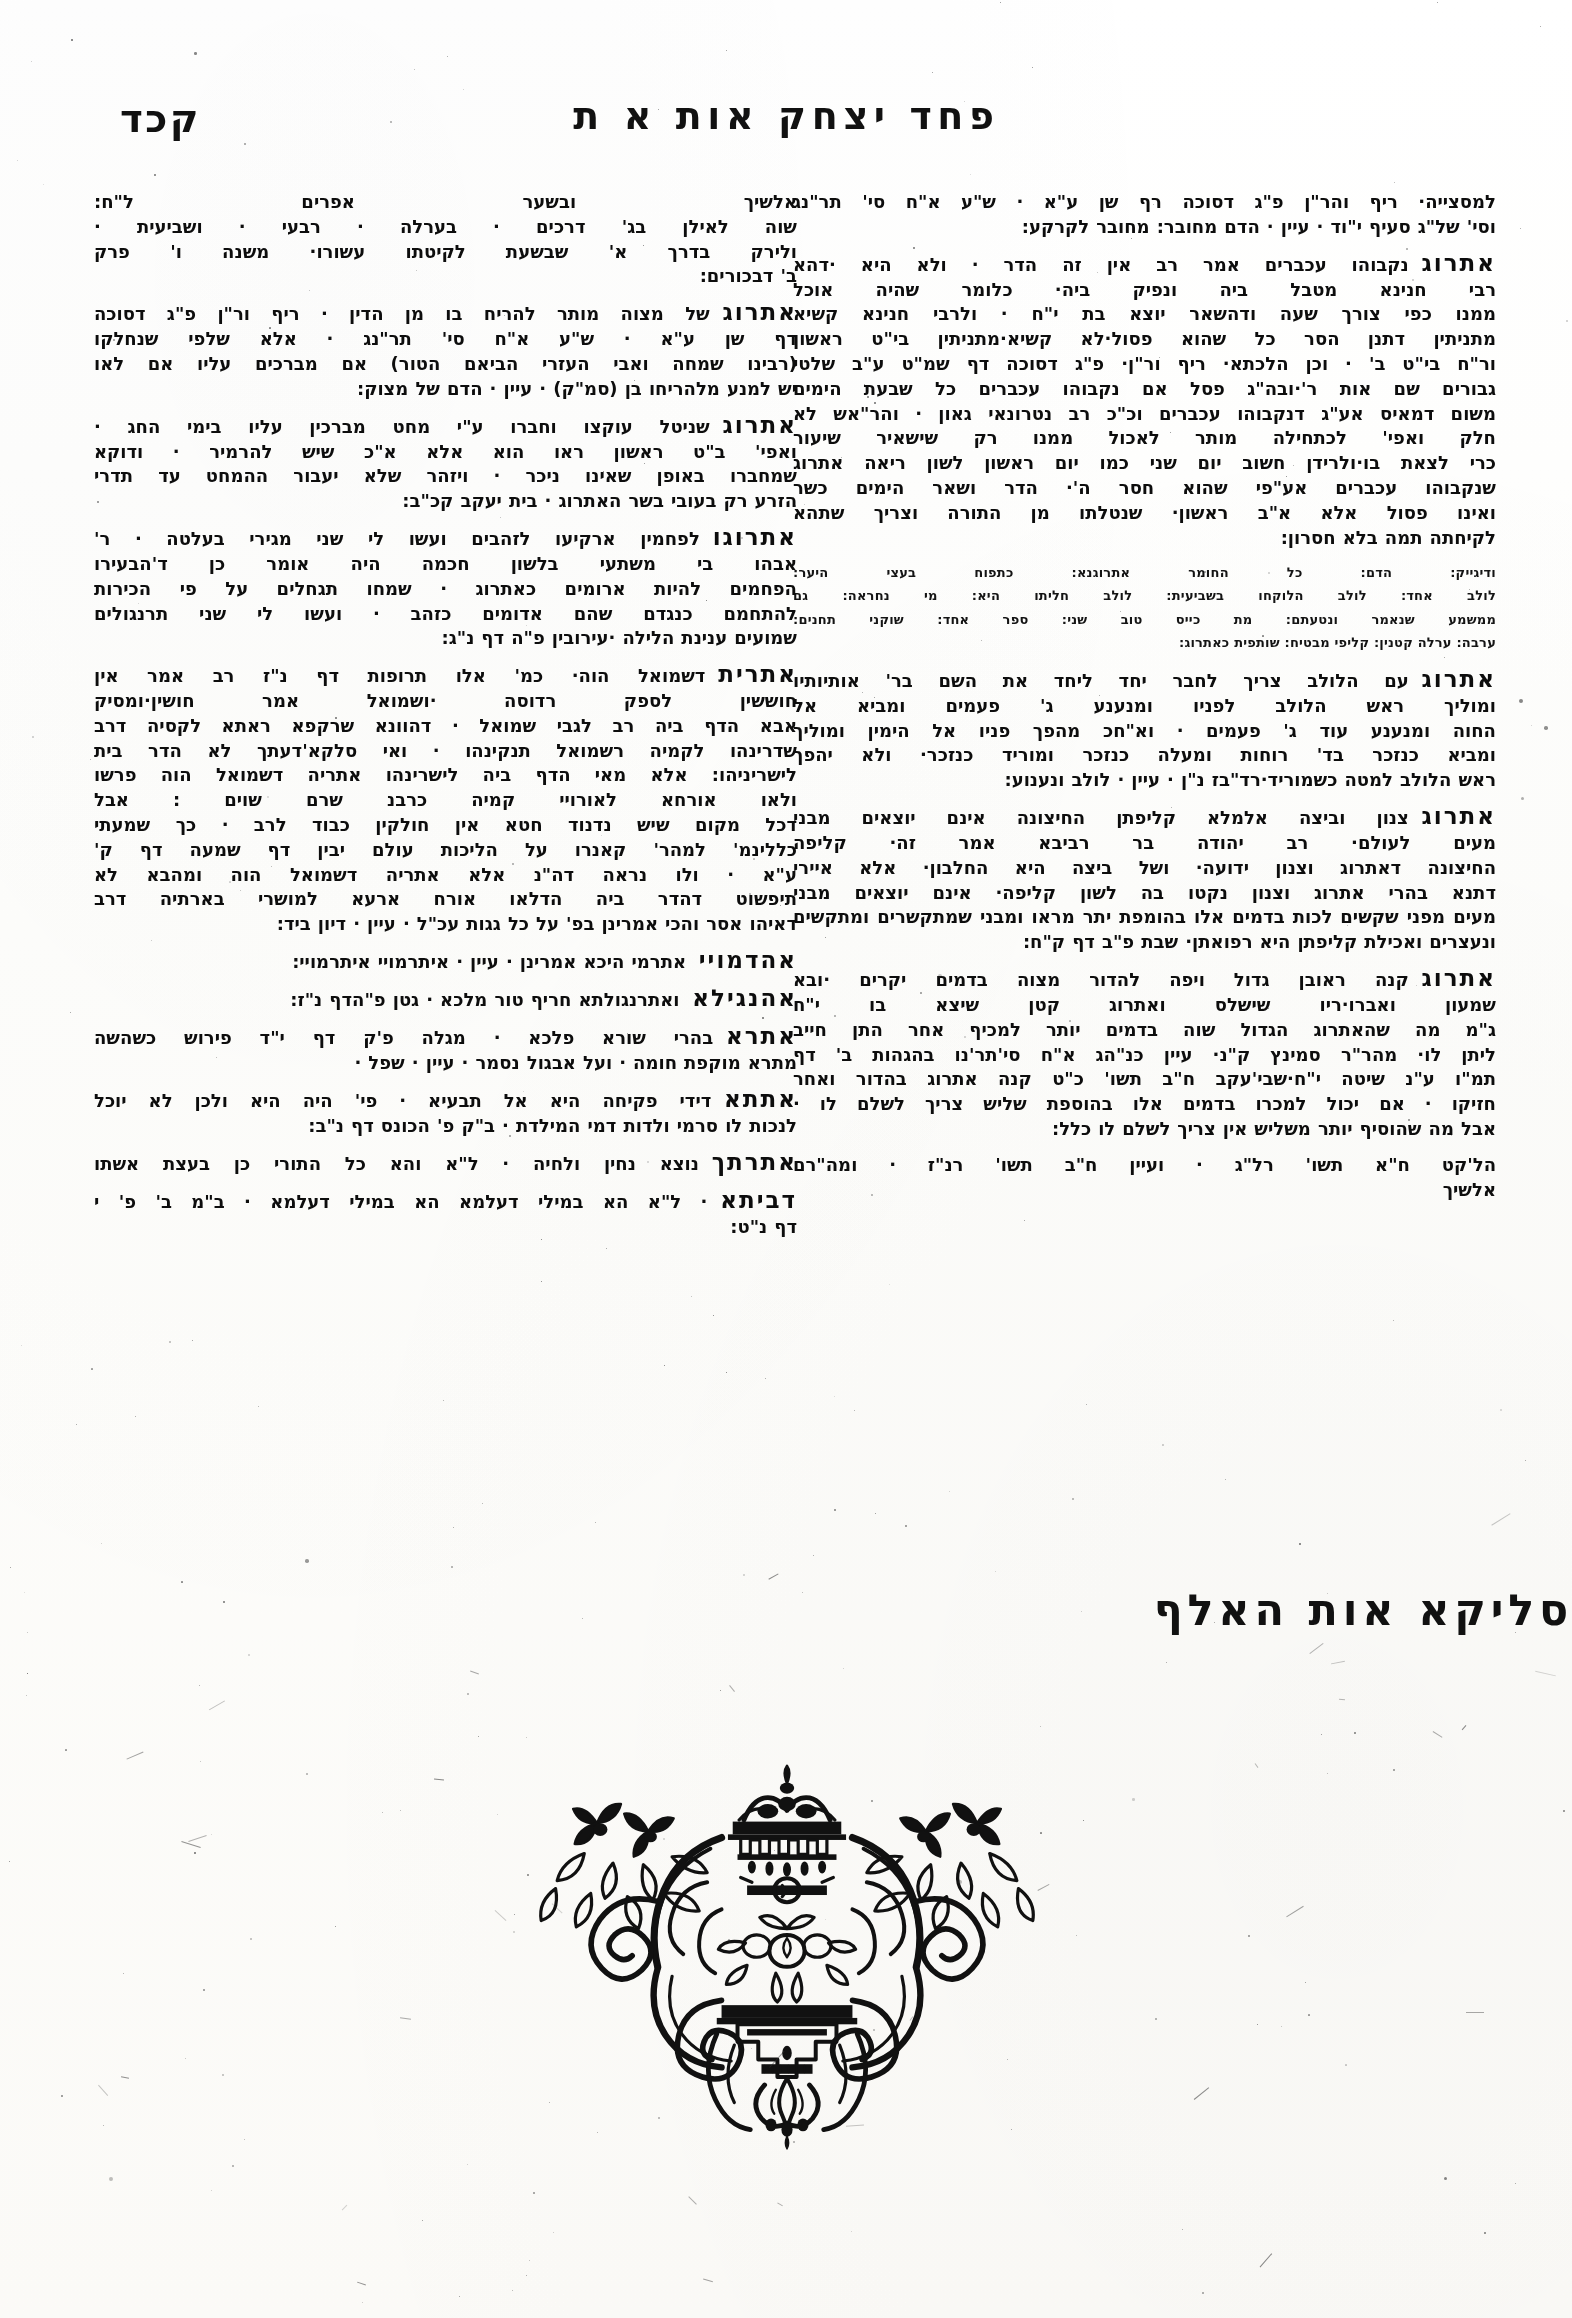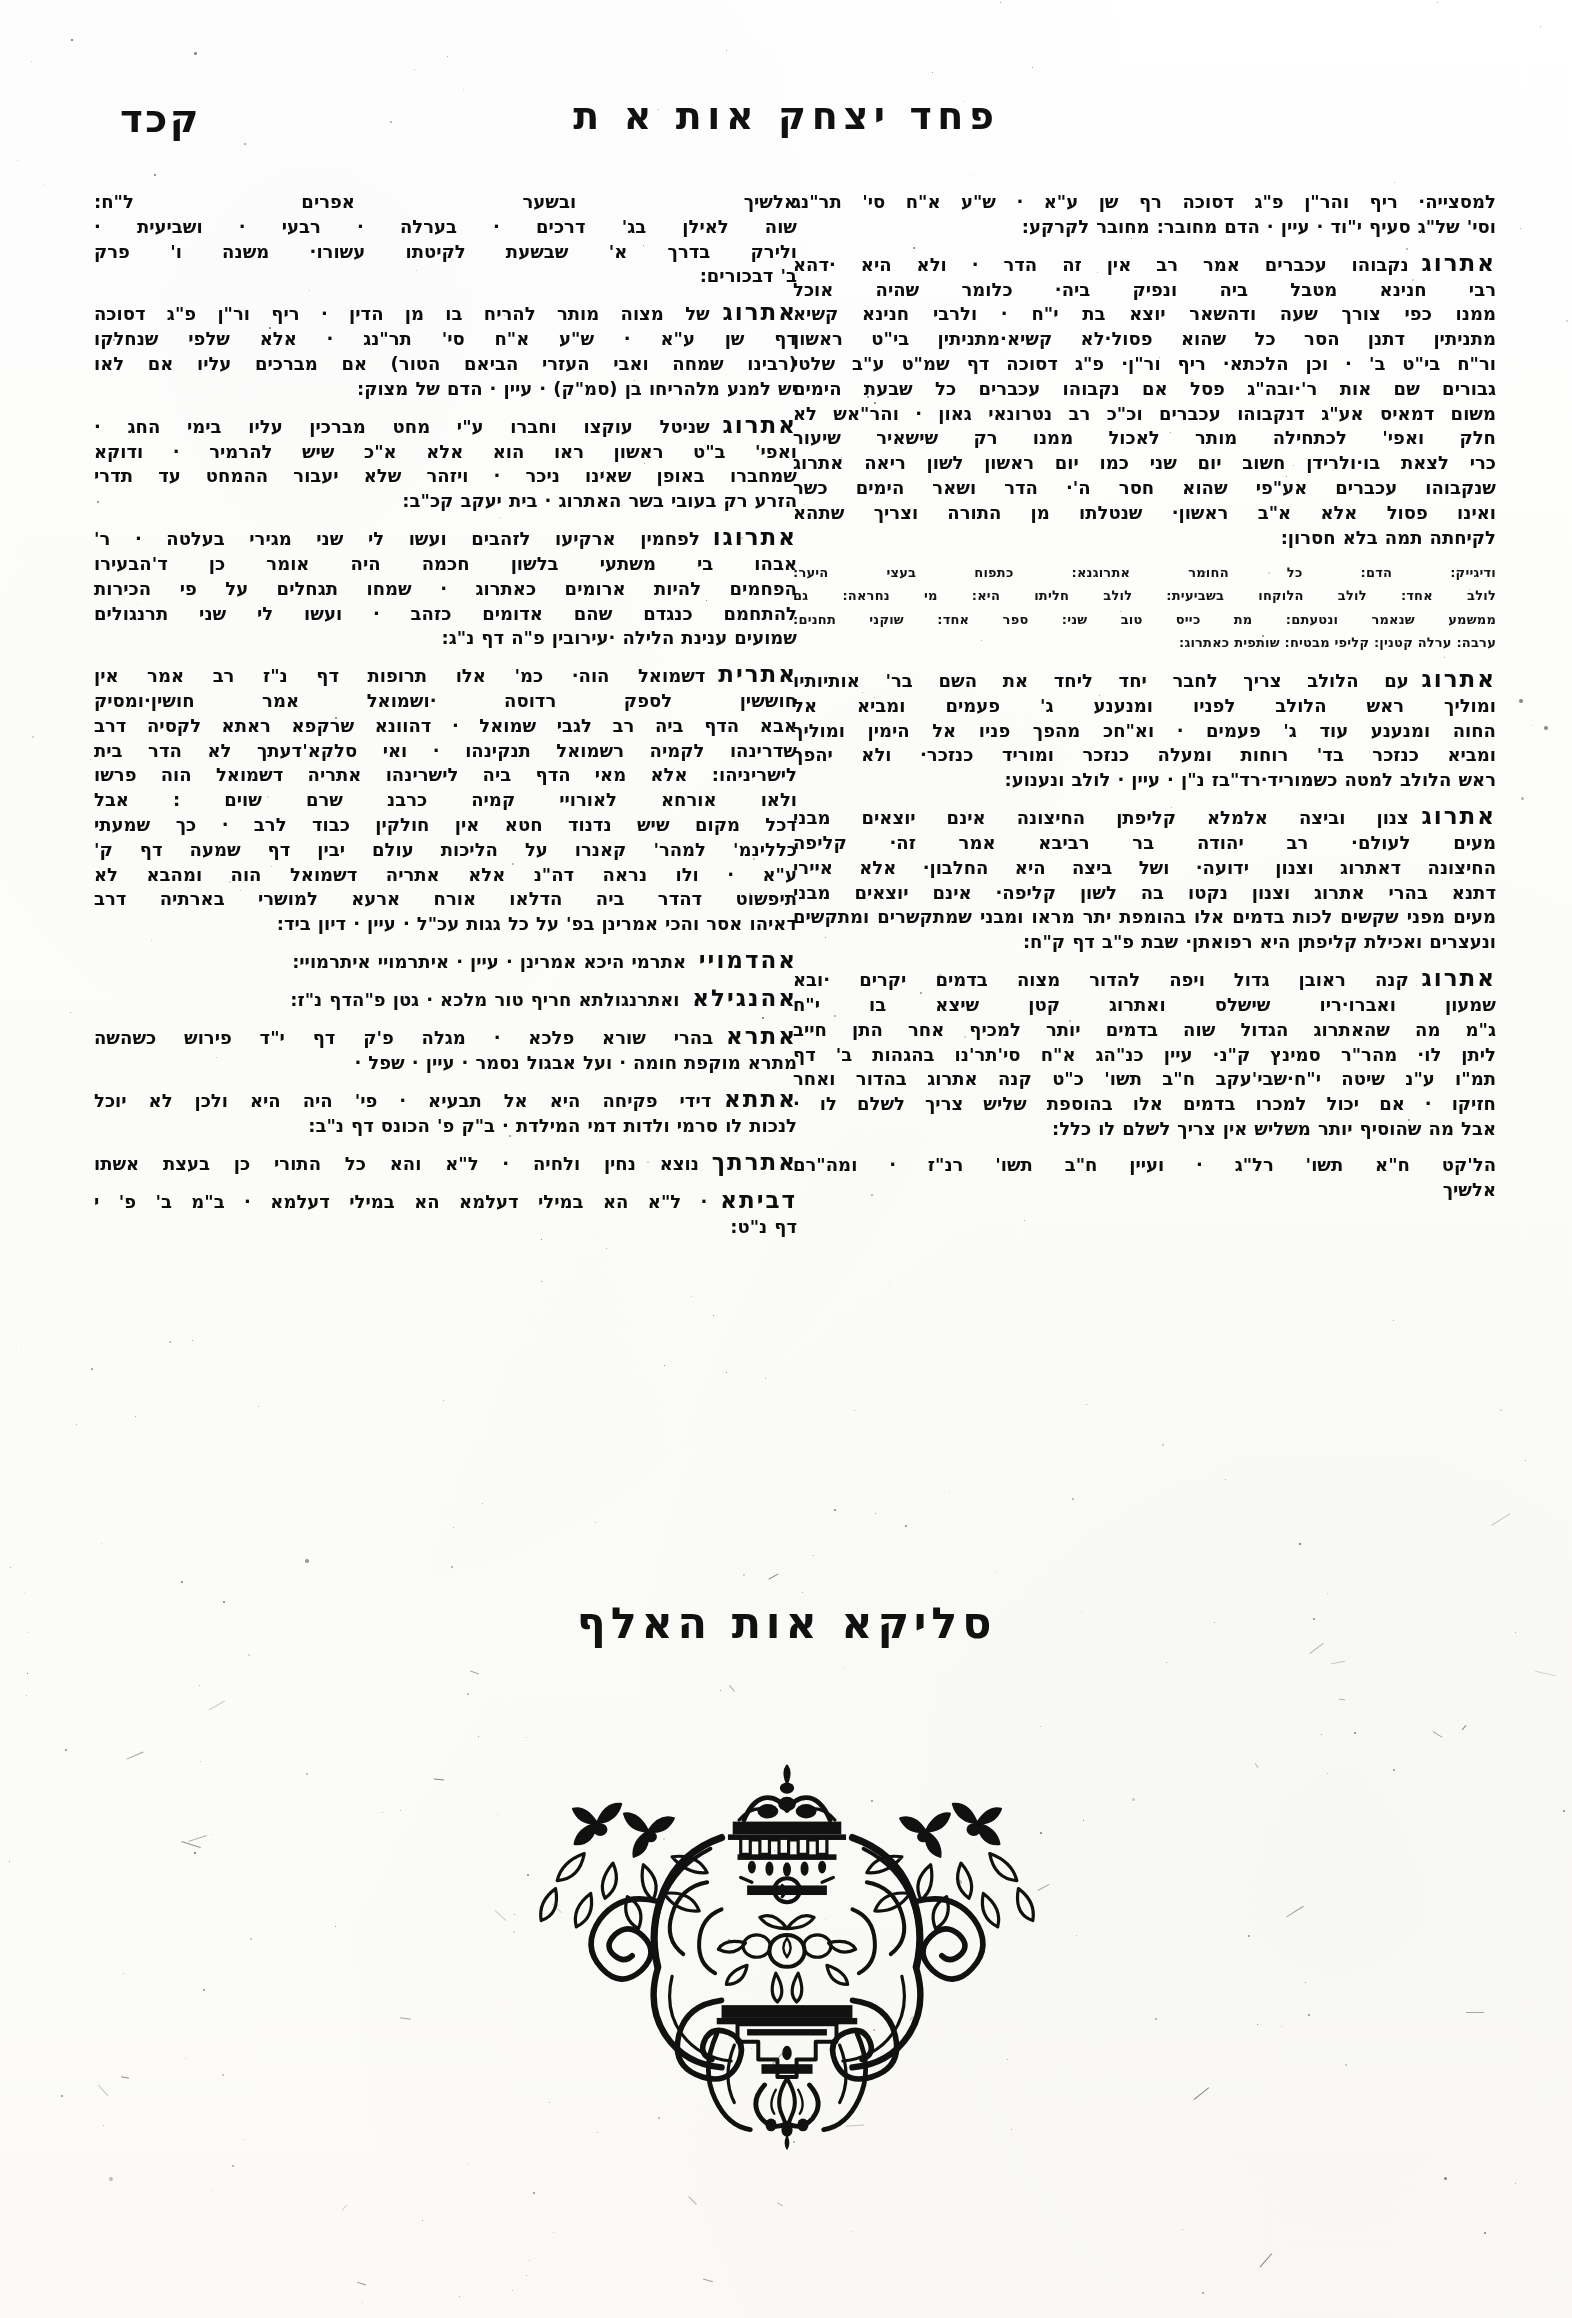--- a/index.html
+++ b/index.html
@@ -69,23 +69,22 @@
     text-align:justify;text-align-last:justify;
     margin:1.6px 0 3.2px 0;color:#141414;
     letter-spacing:0.2px;
   }
   .refblock.last{text-align-last:right;}
   .refblock .hw{font-weight:bold;font-size:21px;letter-spacing:1.6px;padding-left:9.6px;}
   .gap{height:11.2px;}
 
   
   #colophon{
-    position:absolute;left:0;right:0;top:1585px;text-align:center;
+    position:absolute;left:0;right:0;top:1585px;
     direction:rtl;
-    margin-top:13px;
   }
   #colophon .txt{
     display:inline-block;
     font-size:43px;font-weight:bold;letter-spacing:4.8px;color:#111;
   }
 
   
   #ornament{
     position:absolute;left:50%;top:1737px;transform:translateX(-50%);
     width:559px;height:415px;

